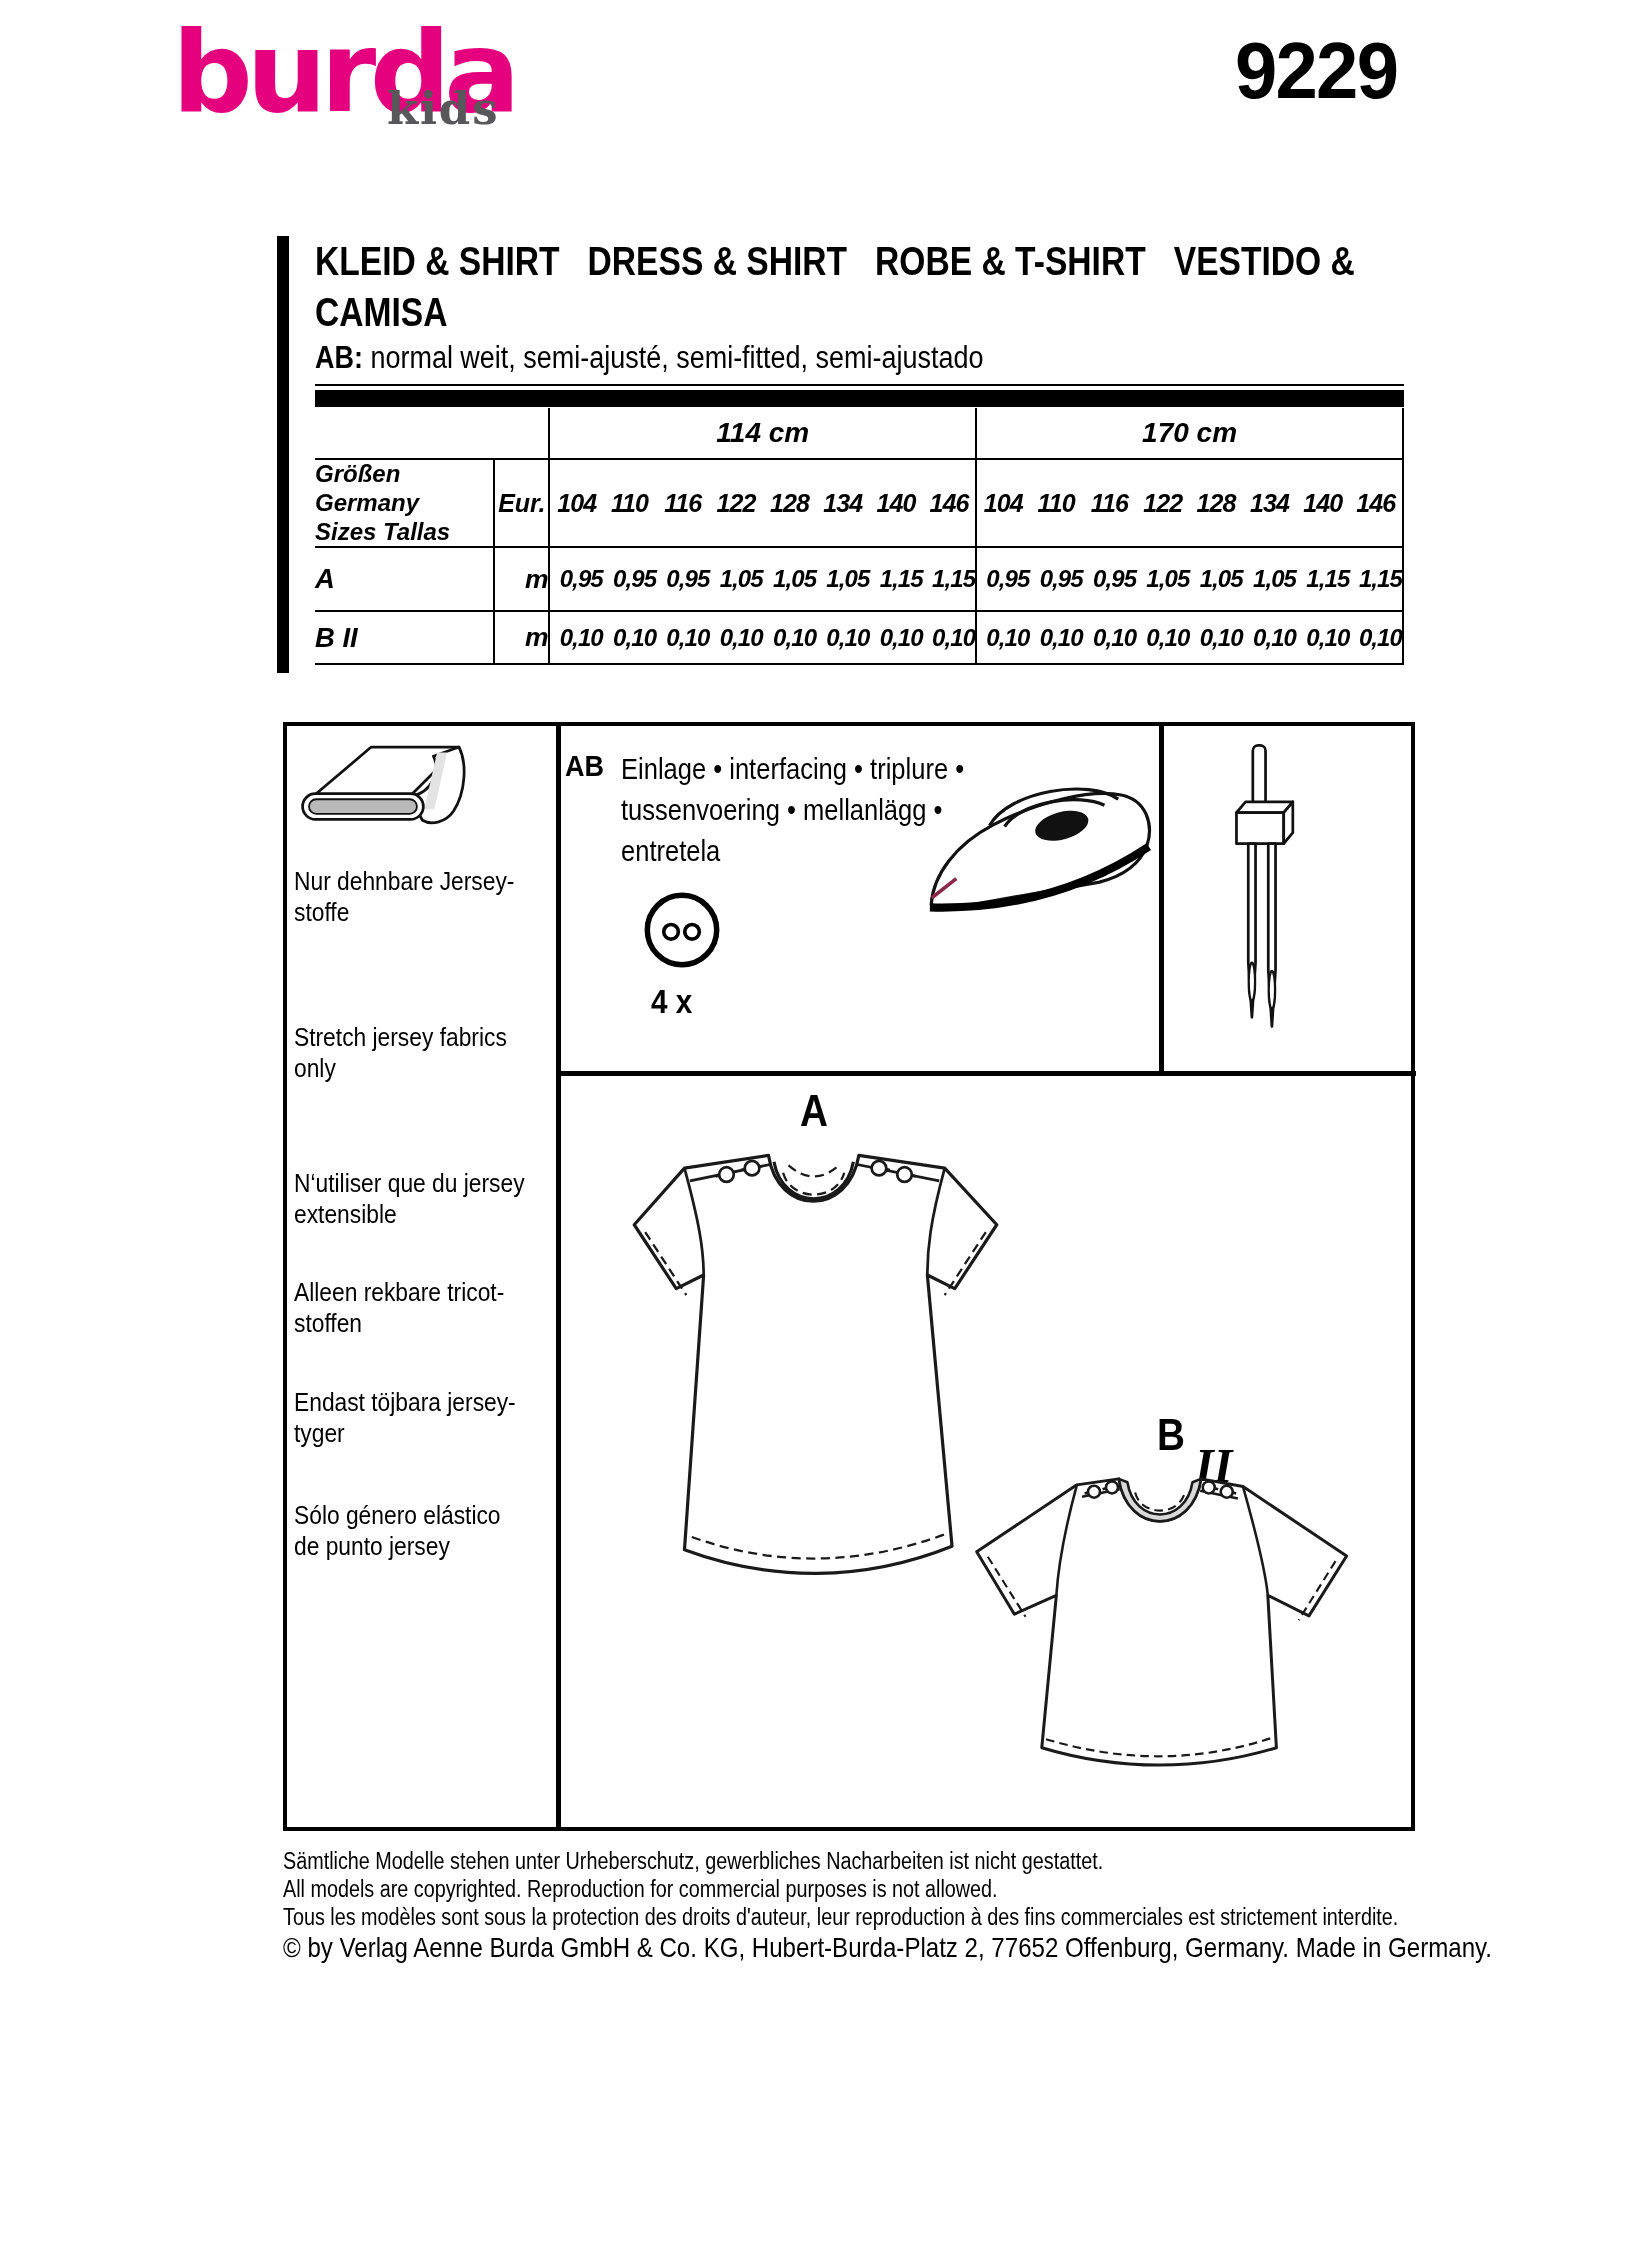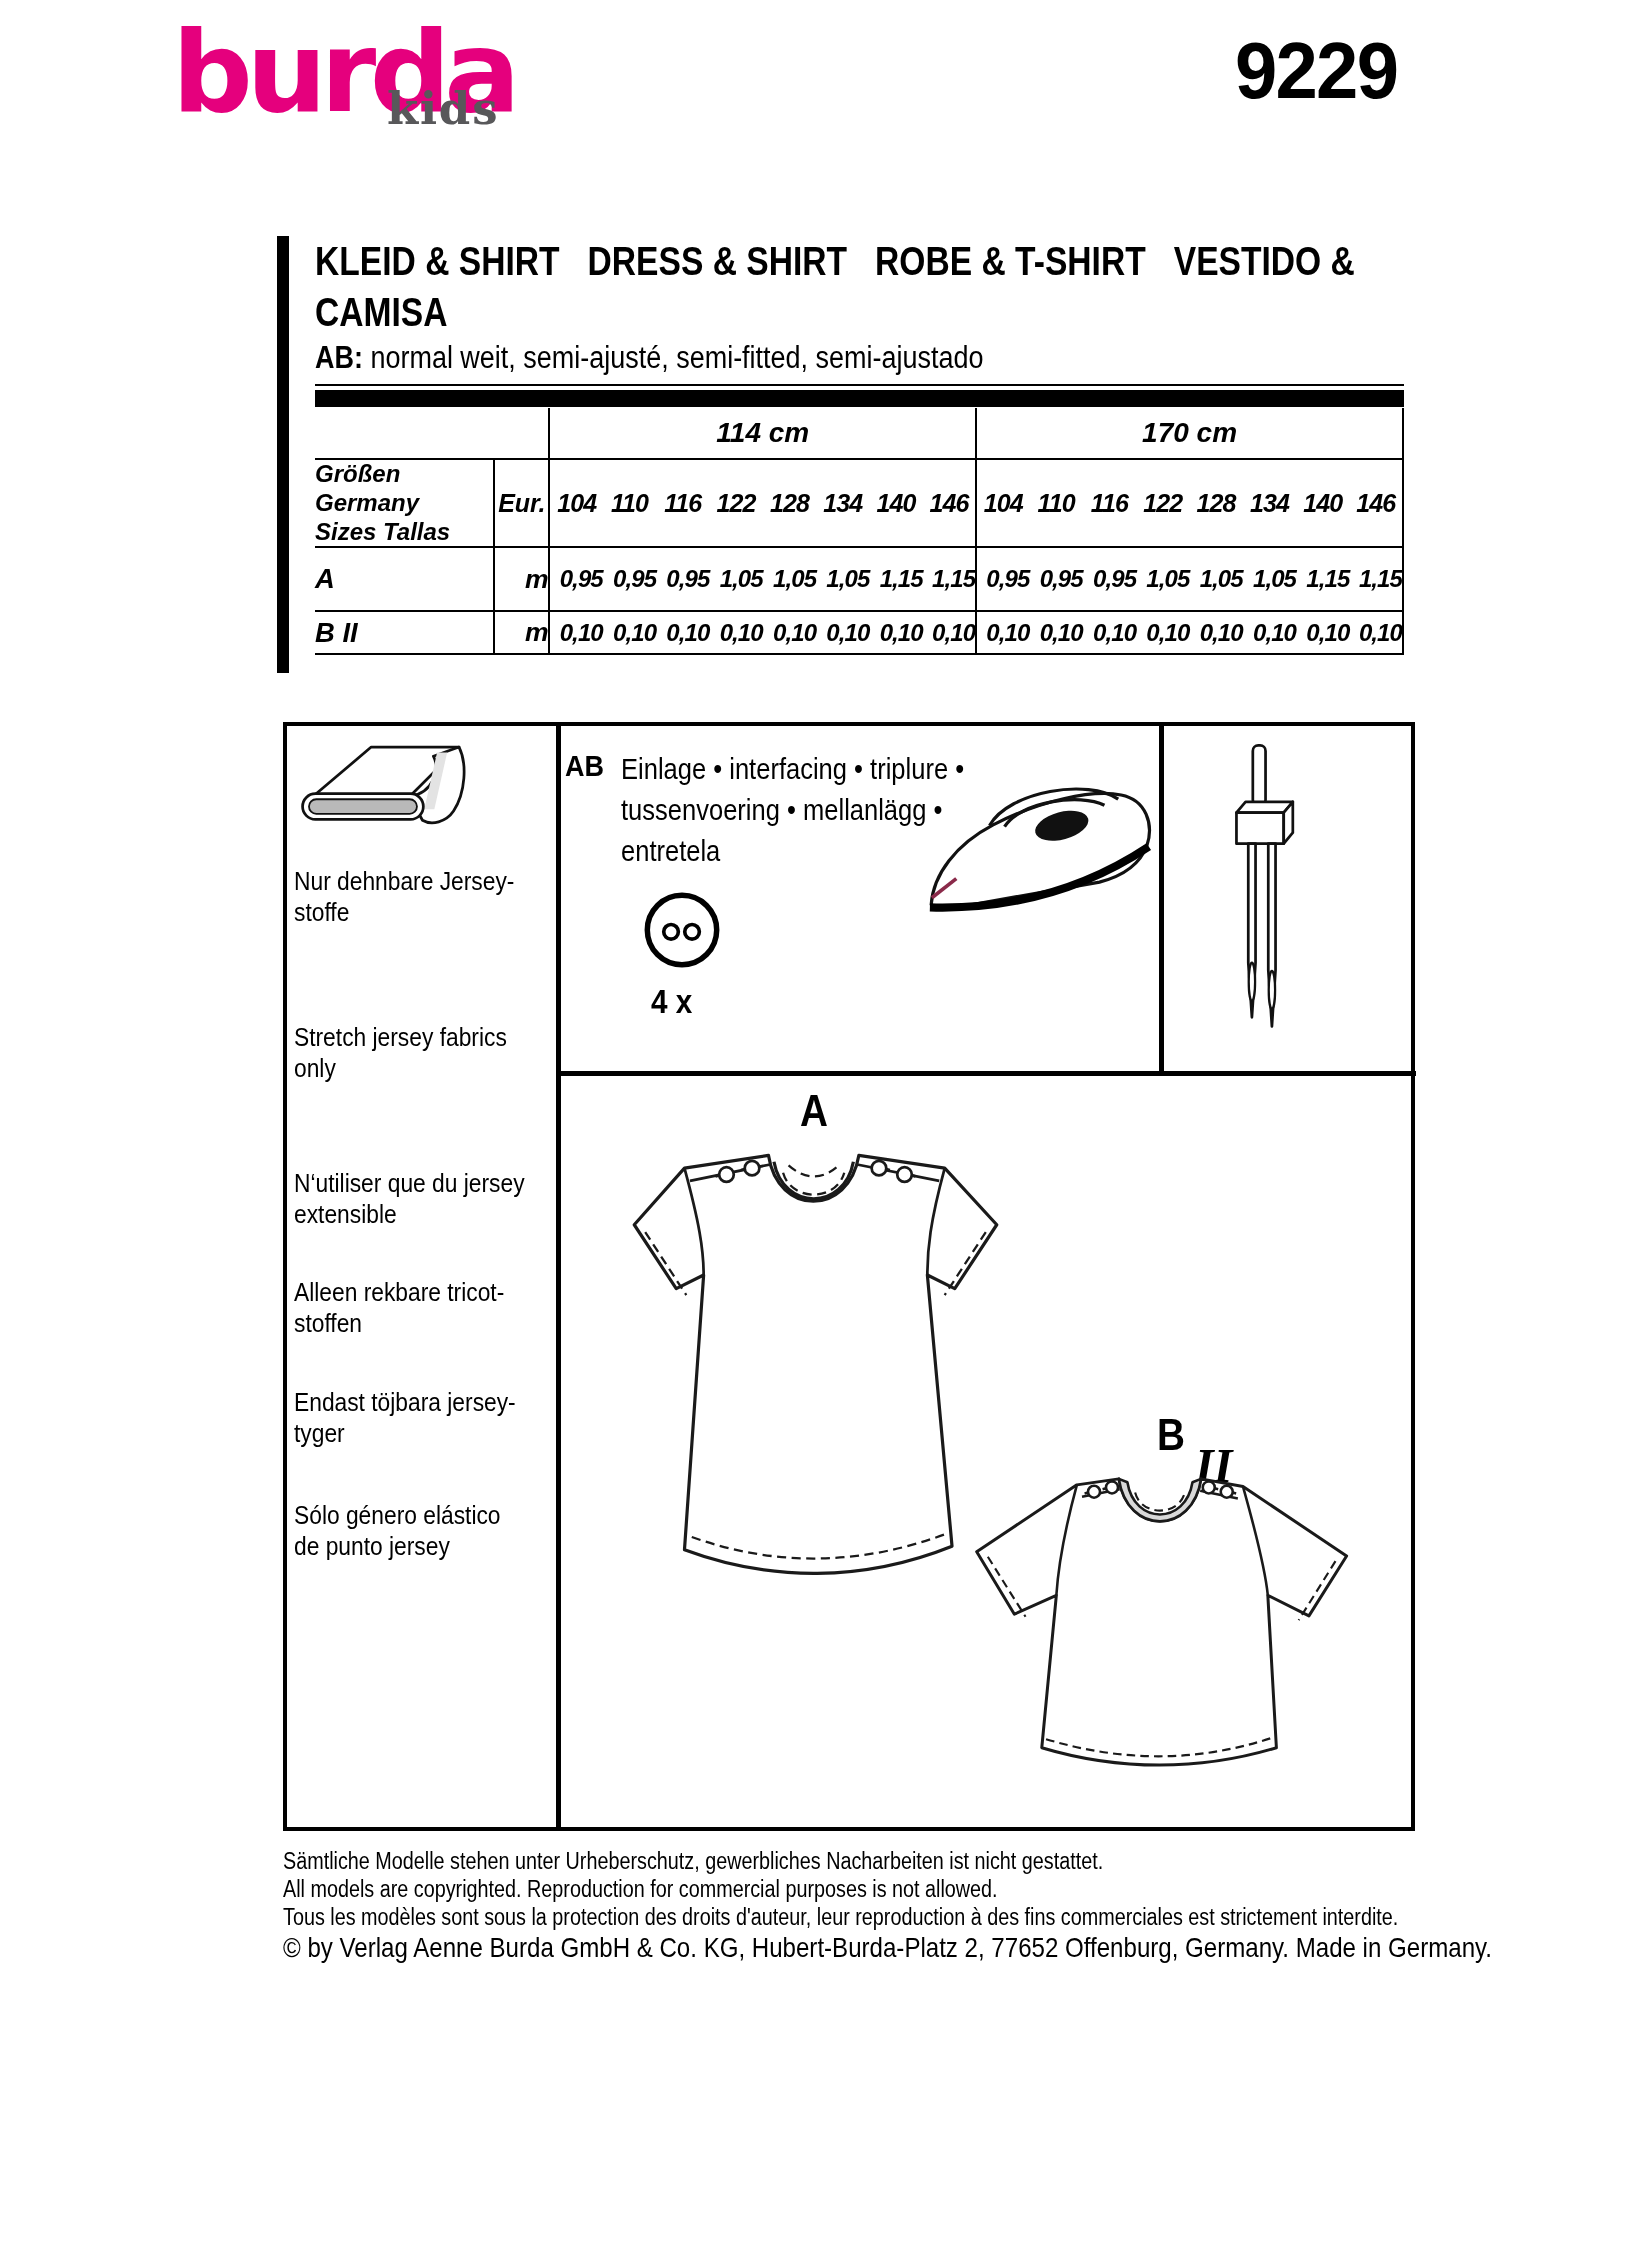--- a/index.html
+++ b/index.html
@@ -32,21 +32,21 @@
   table.sizes tr{border-bottom:2.7px solid #000;}
   table.sizes th,table.sizes td{padding:0;font-weight:bold;vertical-align:middle;}
   .b-left{border-left:2.7px solid #000;}
   .group-h{font-size:28px;text-align:center;height:50px;}
   .label-h{font-size:24px;text-align:left;padding-left:5.5px;line-height:1.2;height:71px;}
   .eur-h{font-size:25px;text-align:center;}
   .size-h{font-size:25px;text-align:center;letter-spacing:-0.9px;}
   .row-label{font-size:27.4px;text-align:left;padding-left:7.3px;}
   .unit{font-size:26.5px;text-align:right;padding-right:4.6px;}
   .val{font-size:24px;text-align:right;letter-spacing:-0.9px;}
-  .r-a{height:64px;} .r-b1{height:57px;} .r-b2{height:43px;}
+  .r-a{height:64px;} .r-b1{height:57px;} .r-b2{height:53px;}
 
   
   .main-box{left:283px;top:722px;width:1124px;height:1101px;border:4.6px solid #000;}
   .div-v-sidebar{left:556px;top:722px;width:4.6px;height:1106px;background:#000;}
   .div-h-notions{left:557px;top:1071px;width:859px;height:4.6px;background:#000;}
   .div-v-needle{left:1159px;top:722px;width:4.6px;height:354px;background:#000;}
 
   .materials-item{left:294px;width:302px;font-size:26.5px;line-height:1.18;
                   transform:scaleX(0.86);white-space:pre-line;}
 

